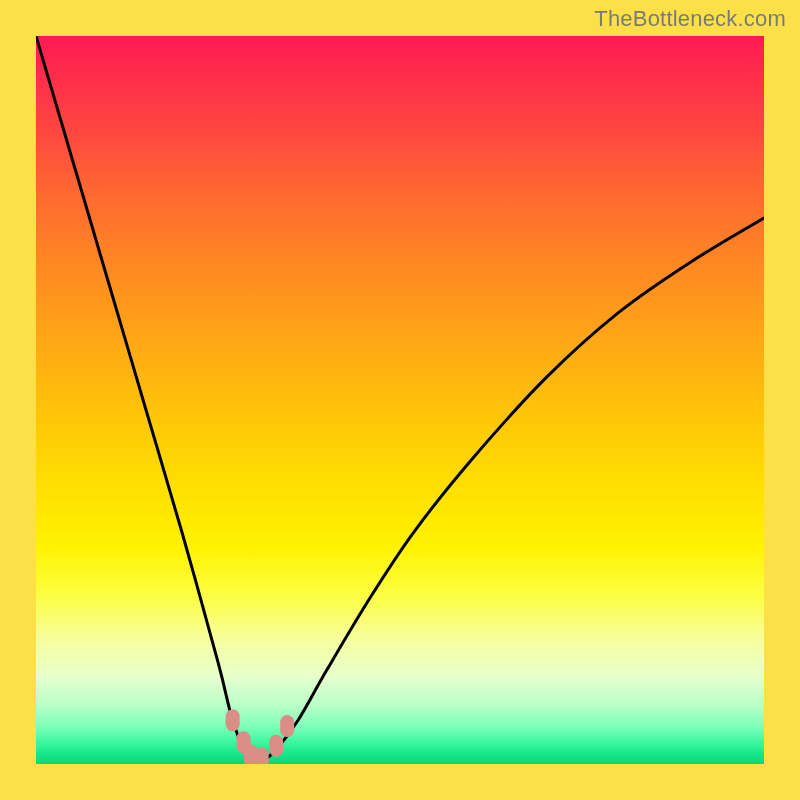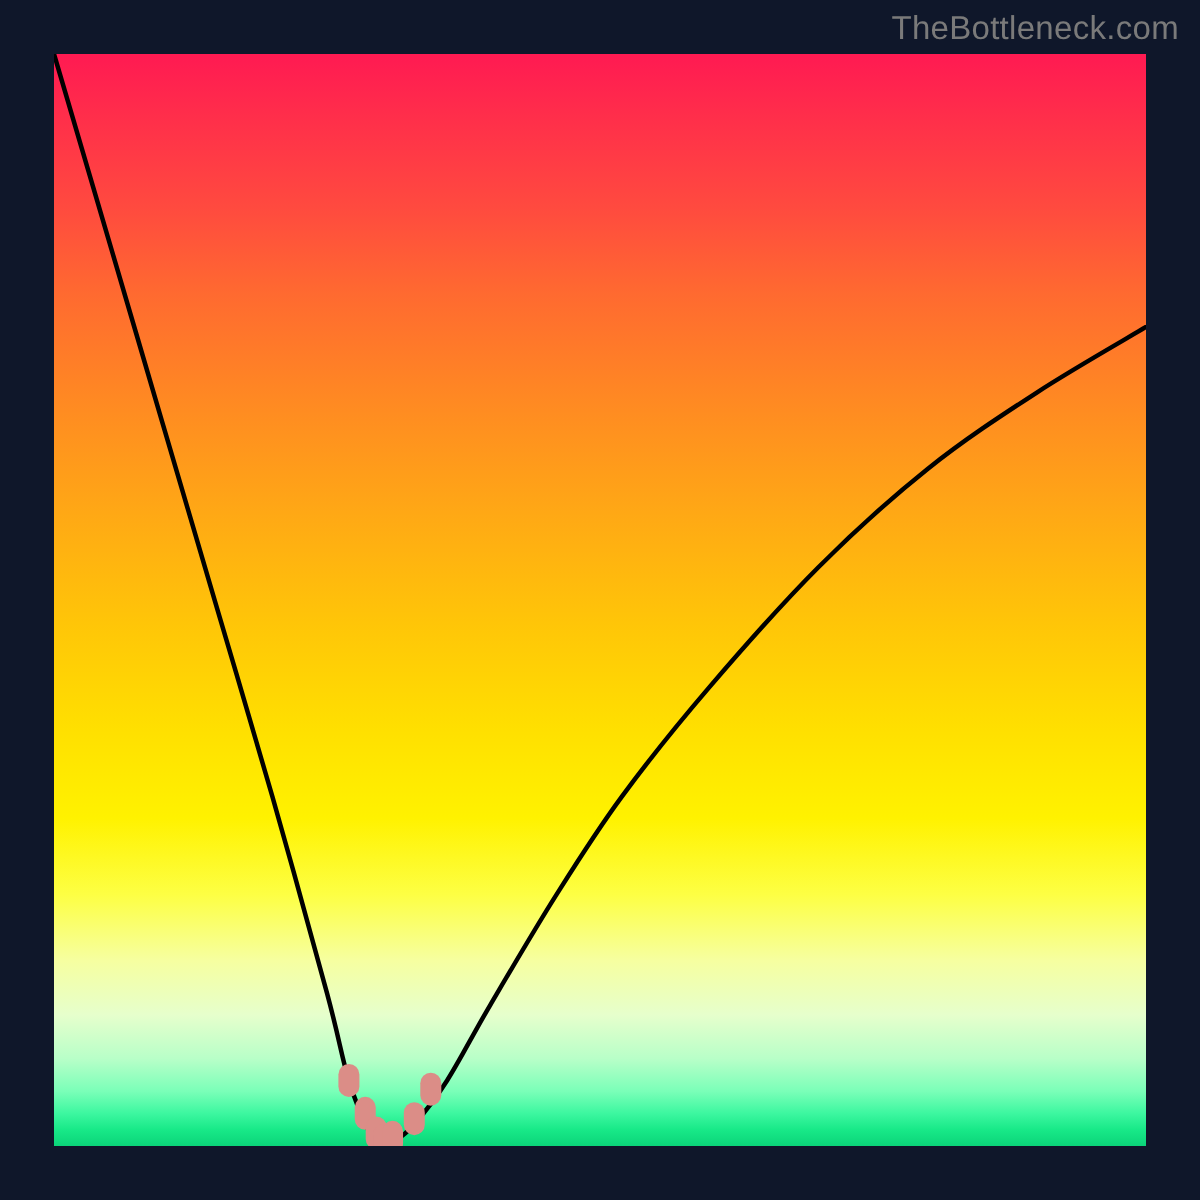--- a/index.html
+++ b/index.html
@@ -10,21 +10,21 @@
     background: #000;
     font-family: Arial, Helvetica, sans-serif;
     overflow: hidden;
   }
   .frame {
     position: absolute;
     top: 0;
     left: 0;
     width: 800px;
     height: 800px;
-    background: #0f172a;
+    background: #fde047;
   }
   .plot-area {
     position: absolute;
     top: 36px;
     left: 36px;
     width: 728px;
     height: 728px;
     overflow: hidden;
   }
   .gradient-bg {

